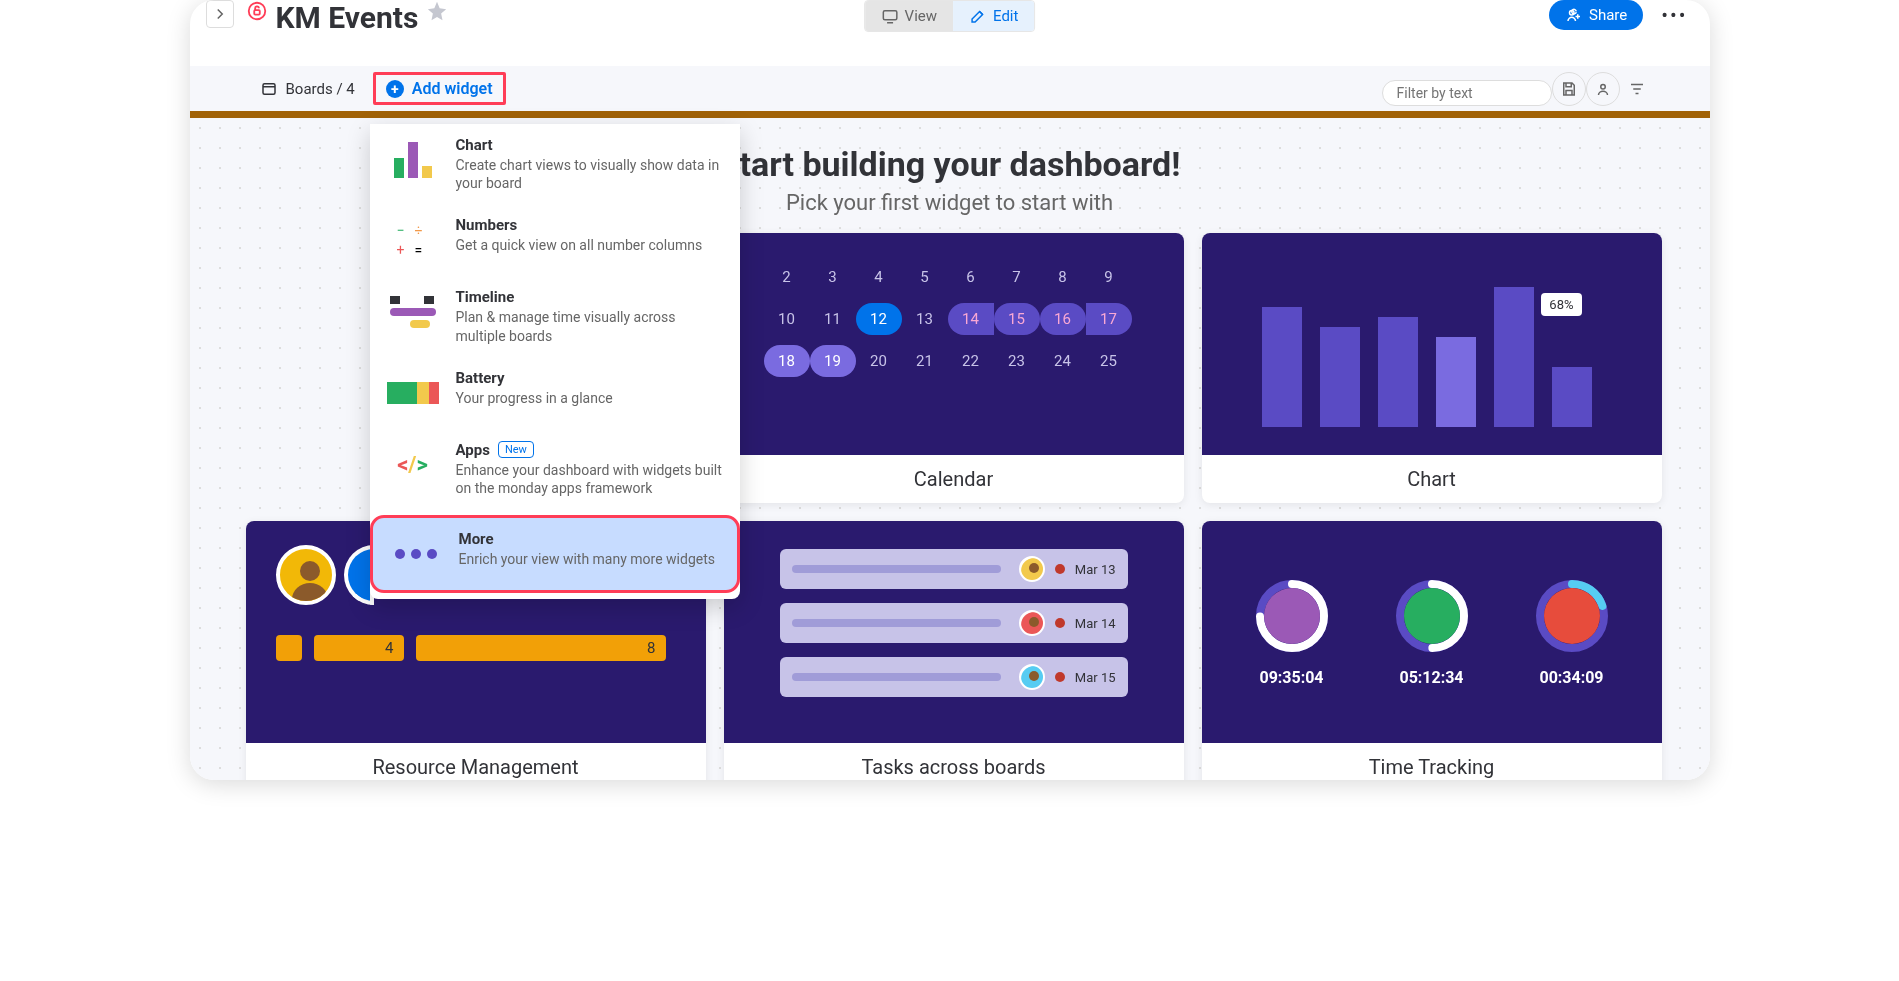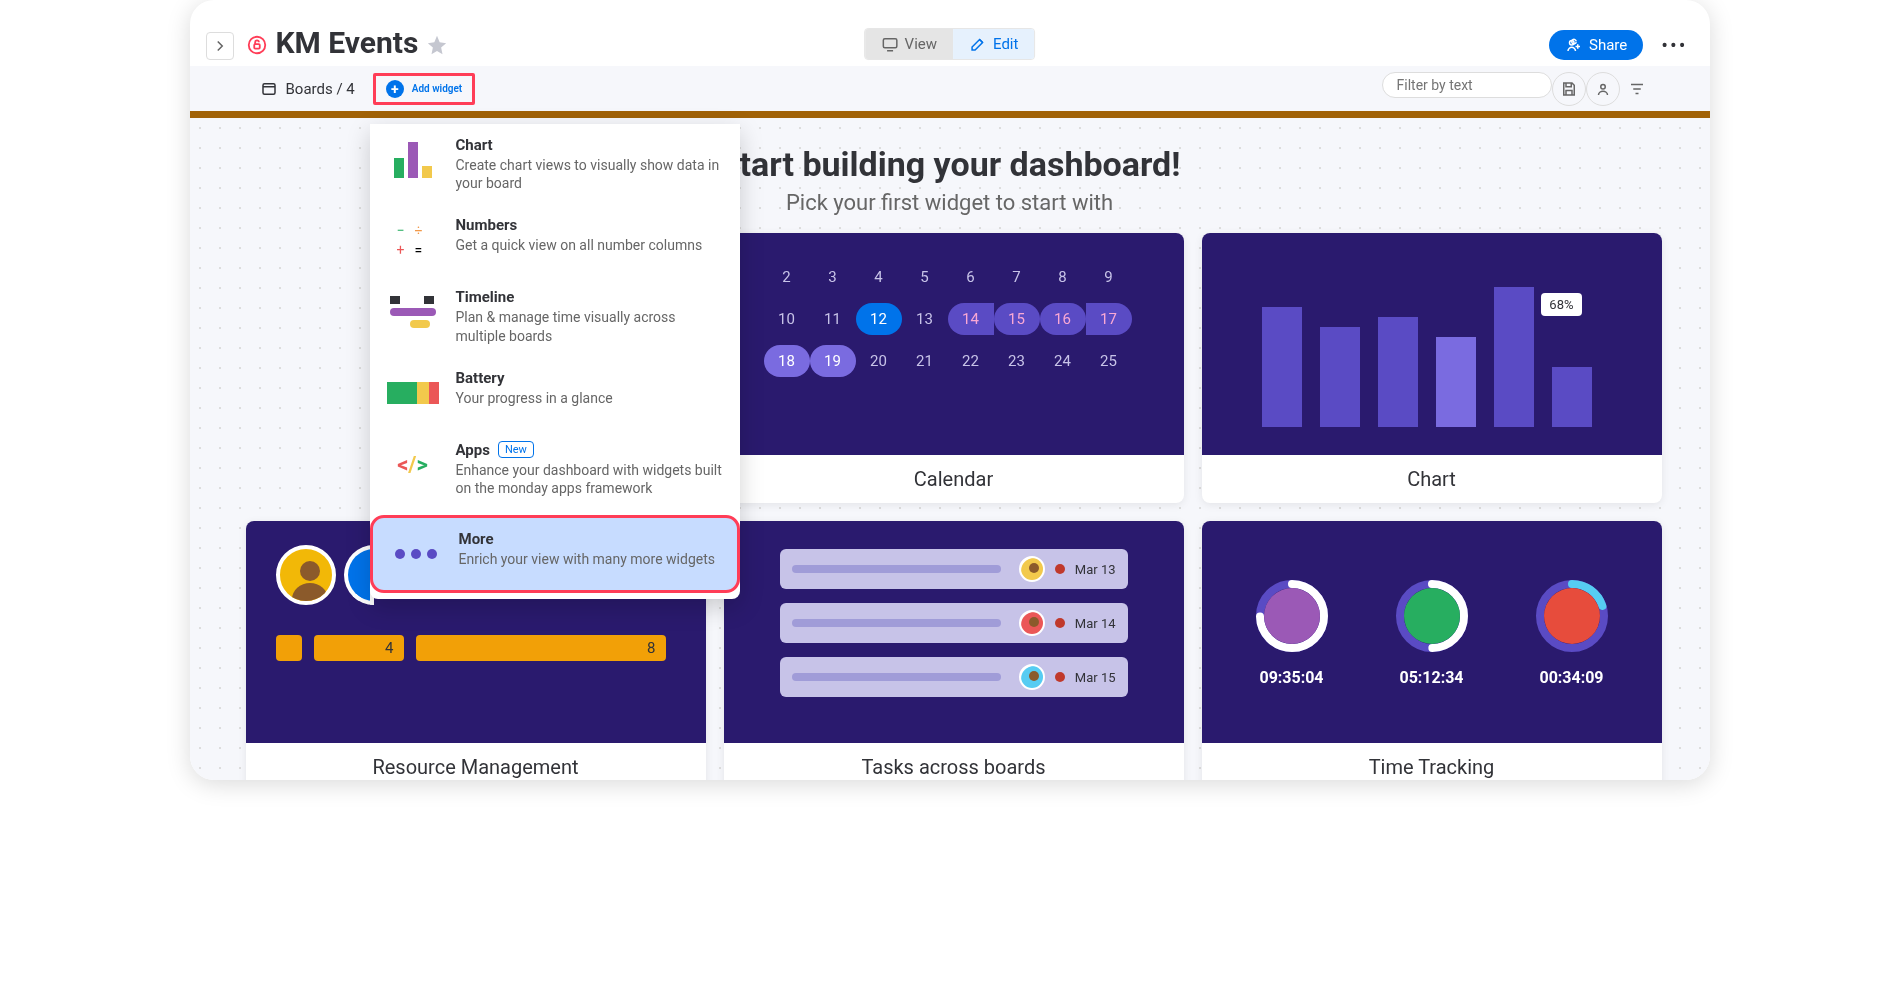--- a/index.html
+++ b/index.html
@@ -1,39 +1,39 @@
 <!DOCTYPE html>
 <html><head>
 <meta charset="utf-8">
 <style>
 * { box-sizing: border-box; margin: 0; padding: 0; font-family: -apple-system, BlinkMacSystemFont, "Segoe UI", Roboto, sans-serif; }
 body { background: #fff; width: 1899px; height: 981px; position: relative; transform-origin: top left; }
 .frame { width: 1520px; height: 780px; margin: 0 auto; border-radius: 24px; background: #fff; box-shadow: 0 4px 24px rgba(0,0,0,0.15); position: relative; overflow: hidden; }
 
 
-.header { height: 66px; display: flex; align-items: flex-end; padding: 6px 16px; }
+.header { height: 66px; display: flex; align-items: flex-start; padding: 0 16px; }
 .chevron-btn { width: 28px; height: 28px; border: 1px solid #ddd; border-radius: 4px; display:flex;align-items:center;justify-content:center;color:#666; cursor:pointer; }
 .lock-icon { margin-left: 12px; color: #ff3d57; }
 .title { font-size: 30px; font-weight: 700; margin-left: 8px; color: #323338; }
 .star-icon { margin-left: 8px; color: #c5c7d0; }
 .view-edit { position:absolute; left:50%; transform:translateX(-50%); display:flex; border:1px solid #e6e6e6; border-radius:4px; overflow:hidden; }
 .view-edit .btn { padding: 6px 16px; display:flex; align-items:center; gap:6px; font-size:15px; cursor:pointer; }
 .view-edit .view { color:#666; background:#e5e5e5; }
 .view-edit .edit { color:#0073ea; background:#e6f1fd; }
 .header-right { margin-left:auto; display:flex; align-items:center; gap:12px; }
 .share-btn { background:#0073ea; color:#fff; padding:6px 16px; border-radius:20px; display:flex; align-items:center; gap:6px; font-size:15px; cursor:pointer; }
 .more-dots { color:#323338; font-size:20px; cursor:pointer; padding:0 6px; letter-spacing:2px; }
 
 
 .toolbar { height: 52px; display:flex; align-items:center; padding:0 56px 0 70px; border-bottom:7px solid #a16207; background:#f6f7fb; }
 .boards-count { display:flex; align-items:center; gap:8px; color:#323338; font-size:15px; }
 .add-widget-box { margin-left:18px; border:3px solid #ff3d57; border-radius:2px; padding:4px 10px; display:flex; align-items:center; gap:8px; cursor:pointer; }
 .add-widget-box .plus { width:18px;height:18px;background:#0073ea;border-radius:50%;color:#fff;display:flex;align-items:center;justify-content:center;font-weight:bold;font-size:14px; }
-.add-widget-box .label { color:#0073ea; font-weight:600; font-size:10px; }
-.toolbar-right { margin-left:auto; display:flex; align-items:flex-start; }
+.add-widget-box .label { color:#0073ea; font-weight:600; font-size:16px; }
+.toolbar-right { margin-left:auto; display:flex; align-items:flex-end; }
 .filter-input { border:1px solid #ddd; border-radius:16px; padding:4px 14px; width:170px; font-size:14px; color:#666; }
 .round-btn { width:34px;height:34px;border:1px solid #ddd;border-radius:50%;display:flex;align-items:center;justify-content:center;color:#666;cursor:pointer; }
 
 
 .canvas { position:relative; height:662px; background:#f6f7fb; background-image: radial-gradient(circle, #ddd 1px, transparent 1px); background-size: 20px 20px; padding:26px 56px 40px 56px; }
 .hero-title { text-align:center; font-size:34px; font-weight:700; color:#323338; }
 .hero-sub { text-align:center; font-size:22px; color:#666; margin-top:6px; }
 .grid { display:grid; grid-template-columns: 460px 460px 460px; gap:18px; margin-top:18px; }
 .card { background:#fff; border-radius:8px; overflow:hidden; box-shadow:0 2px 8px rgba(0,0,0,0.08); display:flex; flex-direction:column; cursor:pointer; }
 .card-body { height:222px; background:#2a1a6e; position:relative; }

